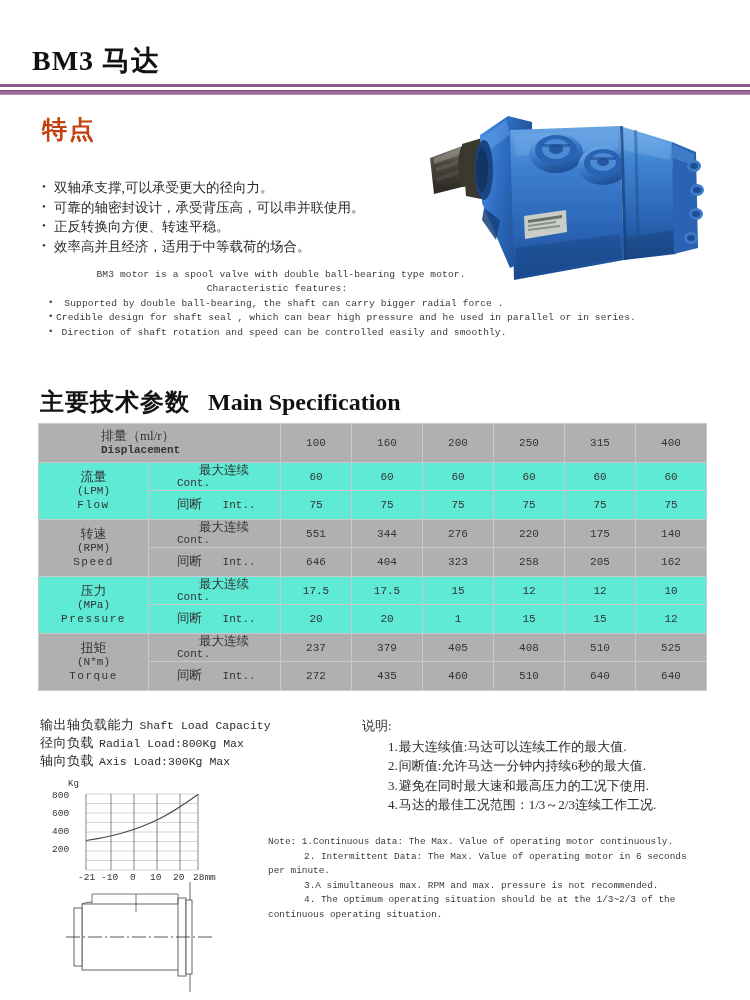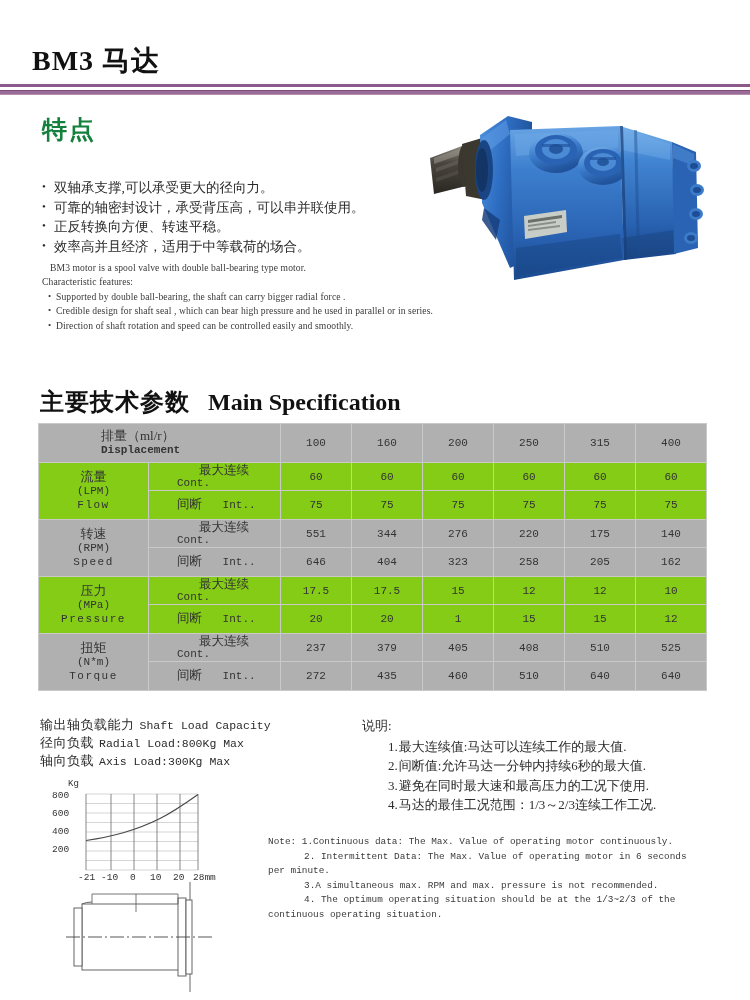--- a/index.html
+++ b/index.html
@@ -58,21 +58,21 @@
   }
 
   
   #features-heading {
     position: absolute;
     left: 42px;
     top: 113px;
     font-weight: bold;
     font-size: 25px;
     letter-spacing: 2px;
-    color: #15803d;
+    color: #c2410c;
   }
   #features-cn {
     position: absolute;
     left: 40px;
     top: 178px;
     width: 400px;
     font-size: 13.5px;
     line-height: 19.5px;
     color: #2a2a2a;
   }
@@ -93,27 +93,28 @@
     position: absolute;
     left: 2px;
     top: -1px;
     font-size: 11px;
     color: #2a2a2a;
   }
 
   #features-en {
     position: absolute;
     left: 42px;
-    top: 261px;
+    top: 268px;
     width: 470px;
-    font-family: Liberation Serif, serif;
+    font-family: Liberation Mono, monospace;
     font-size: 9.6px;
     line-height: 14.4px;
     color: #3a3a3a;
     letter-spacing: 0.1px;
+    text-align: center;
   }
   #features-en p { margin: 0; }
   #features-en .indent { padding-left: 8px; }
   #features-en ul {
     margin: 0;
     padding: 0;
     list-style: none;
   }
   #features-en li {
     padding-left: 14px;
@@ -163,21 +164,21 @@
   #spec-table td {
     border: 1px solid #c9c9c9;
     padding: 0;
     text-align: center;
     vertical-align: middle;
     font-size: 11px;
     color: #333;
     height: 27px;
   }
   #spec-table td.shaded { background: #b0b0b0; }
-  #spec-table td.plain  { background: #84cc16; }
+  #spec-table td.plain  { background: #5eead4; }
 
   #spec-table td.rowhead {
     text-align: center;
     padding: 2px 4px;
     line-height: 14px;
   }
   #spec-table td.rowhead .cn {
     font-family: "Liberation Serif", "DejaVu Serif", serif;
     font-size: 13px;
     display: block;

